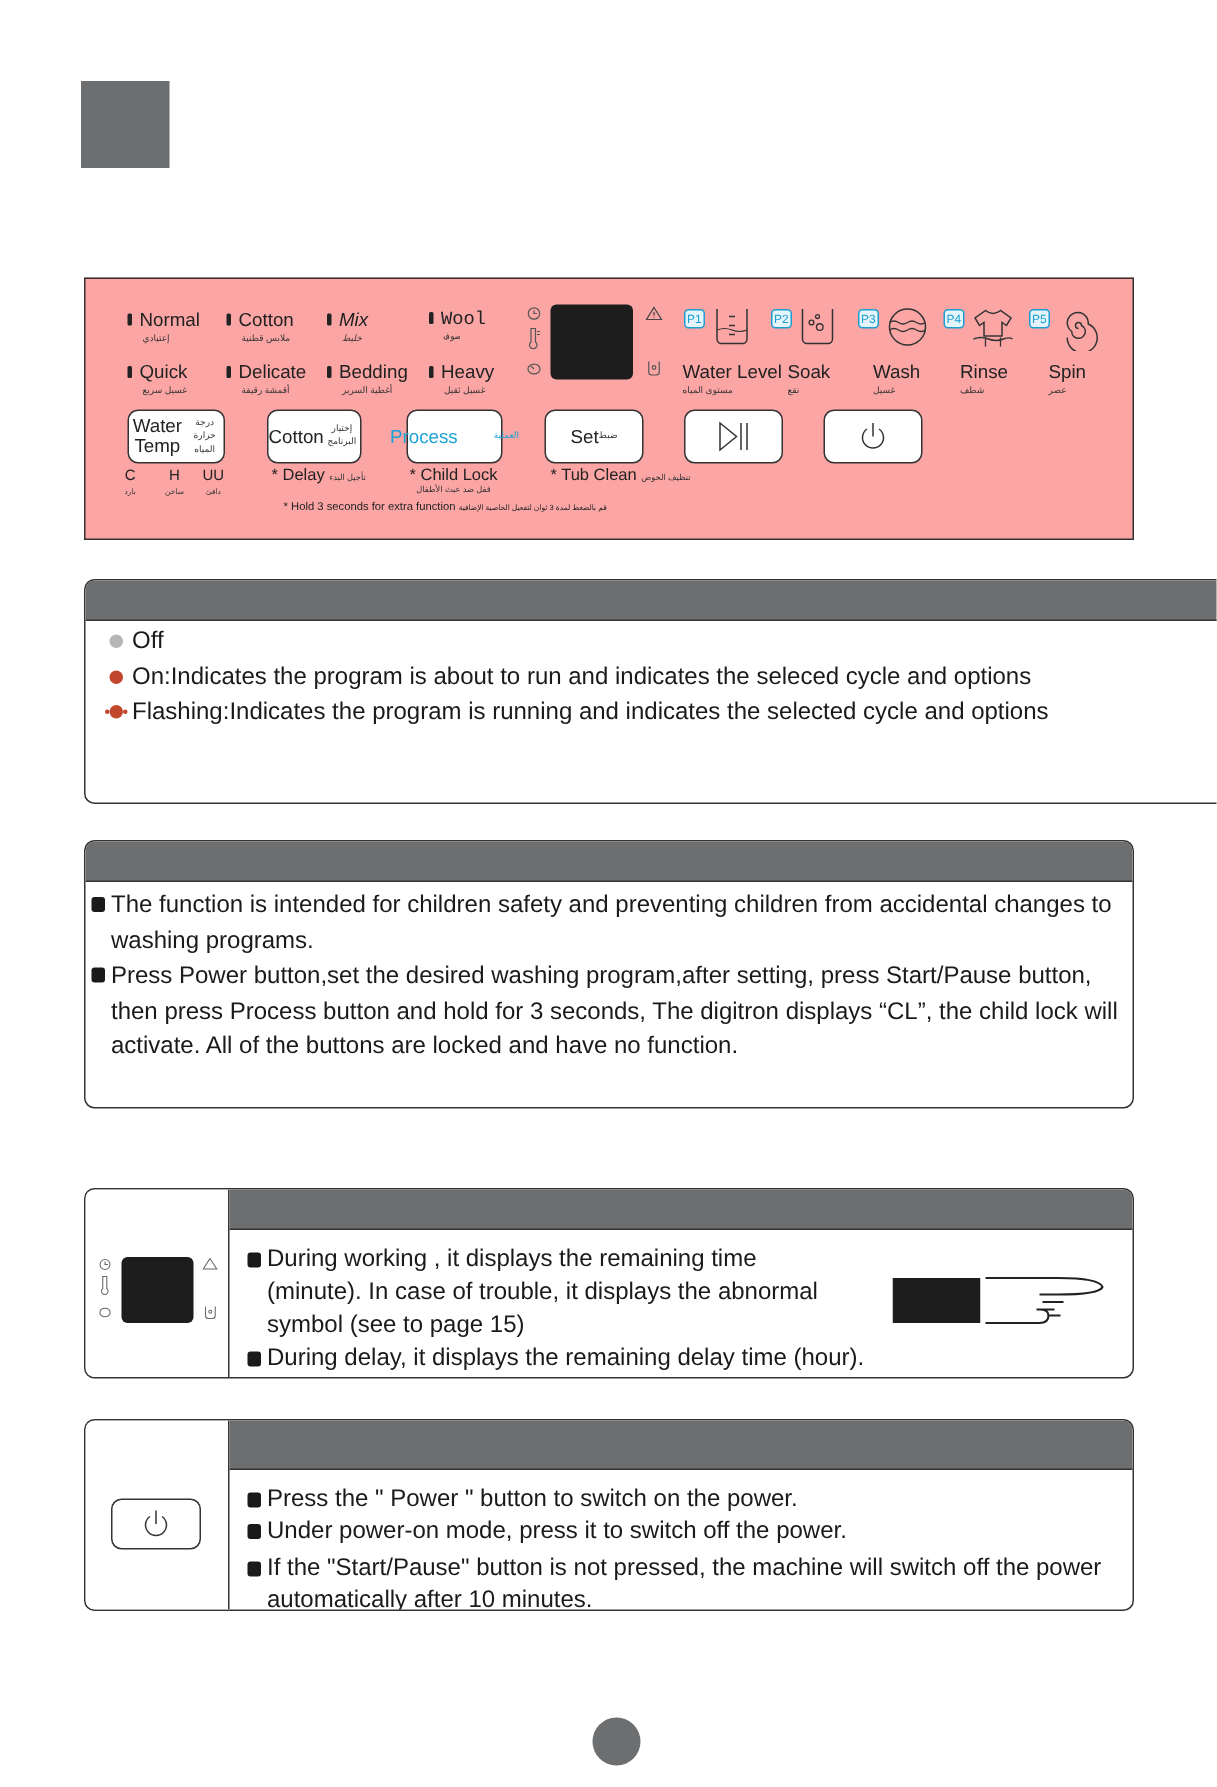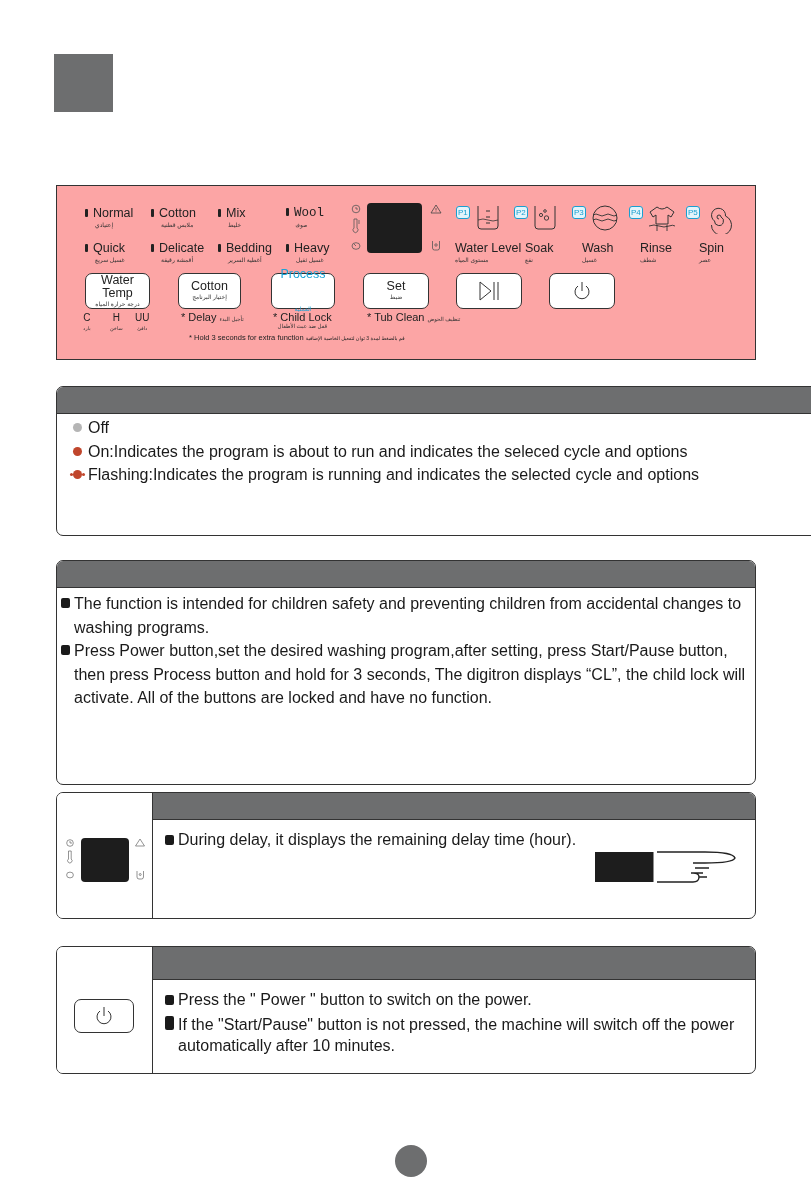--- a/index.html
+++ b/index.html
@@ -11,21 +11,21 @@
   
   .panel { position: absolute; left: 56px; top: 185px; width: 700px; height: 175px; border: 1.5px solid #333; background: #fca5a5; }
   .prog { position: absolute; font-size: 12.5px; color: #222; white-space: nowrap; }
   .prog .led { display: inline-block; width: 3px; height: 8px; background: #222; border-radius: 1px; margin-right: 5px; vertical-align: 0px; }
   .prog .ar { display: block; font-size: 6px; color: #333; margin-left: 10px; margin-top: 1px; }
   .display { position: absolute; background: #1d1d1d; border-radius: 4px; }
   .badge { position: absolute; font-size: 8px; color: #1a9fd0; border: 1px solid #1a9fd0; background: #e3f4fb; border-radius: 3px; padding: 0 1px; line-height: 11px; }
   .phase-label { position: absolute; font-size: 12.5px; color: #222; text-align: left; white-space: nowrap; }
   .phase-label .ar { display: block; font-size: 6px; color: #333; margin-top: 1px; }
   .phase-icon { position: absolute; }
-  .btn { position: absolute; height: 36px; border: 1.5px solid #333; border-radius: 7px; background: #fff; text-align: center; display: flex; flex-direction: column; align-items: center; justify-content: center; }
+  .btn { position: absolute; height: 36px; border: 1.5px solid #333; border-radius: 7px; background: #fff; text-align: center; display: flex; flex-direction: row; align-items: center; justify-content: center; }
   .btn .lbl { font-size: 12.5px; color: #222; line-height: 13px; }
   .btn .ar { font-size: 6px; color: #333; line-height: 9px; }
   .btn.accent .lbl, .btn.accent .ar { color: #1aa3d6; }
   .sub { position: absolute; font-size: 11px; color: #222; white-space: nowrap; }
   .sub .ar { font-size: 5.5px; color: #333; }
   .temp { position: absolute; font-size: 10px; color: #222; text-align: center; line-height: 10px; }
   .temp .ar { display: block; font-size: 5px; color: #333; }
   .holdnote { position: absolute; left: 188px; top: 332px; font-size: 7.5px; color: #222; white-space: nowrap; }
   .holdnote .ar { font-size: 5px; }
 
@@ -41,21 +41,21 @@
 </style>
 </head>
 <body>
 
 <div class="section-tab"></div>
 
 <div class="panel">
 
   <div class="prog" style="left:28px; top:20px;"><span class="led"></span><span>Normal</span><span class="ar">إعتيادي</span></div>
   <div class="prog" style="left:94px; top:20px;"><span class="led"></span><span>Cotton</span><span class="ar">ملابس قطنية</span></div>
-  <div class="prog" style="left:161px; top:20px;"><span class="led"></span><span>Mix</span><span class="ar">خليط</span></div>
+  <div class="prog" style="left:161px; top:20px;font-style:italic;"><span class="led"></span><span>Mix</span><span class="ar">خليط</span></div>
   <div class="prog" style="left:229px; top:20px;font-family:Liberation Mono, monospace;"><span class="led"></span><span>Wool</span><span class="ar">صوف</span></div>
 
   <div class="prog" style="left:28px; top:55px;"><span class="led"></span><span>Quick</span><span class="ar">غسيل سريع</span></div>
   <div class="prog" style="left:94px; top:55px;"><span class="led"></span><span>Delicate</span><span class="ar">أقمشة رقيقة</span></div>
   <div class="prog" style="left:161px; top:55px;"><span class="led"></span><span>Bedding</span><span class="ar">أغطية السرير</span></div>
   <div class="prog" style="left:229px; top:55px;"><span class="led"></span><span>Heavy</span><span class="ar">غسيل ثقيل</span></div>
 
   <svg style="position:absolute; left:293px; top:18px;" width="12" height="50">
     <g fill="none" stroke="#555" stroke-width="0.8">
         <circle cx="6" cy="5" r="3.8"></circle>
@@ -162,21 +162,21 @@
 
 <div class="box" style="left:56px; top:386px; width:804px; height:150px;">
   <div class="box-head"></div>
   <div class="body-text" style="padding:2px 40px 0 16px; line-height:23.5px;">
     <div class="item"><span class="dot" style="background:#b5b5b5;"></span><span>Off</span></div>
     <div class="item"><span class="dot" style="background:#c0462c;"></span><span>On:Indicates the program is about to run and indicates the seleced cycle and options</span></div>
     <div class="item"><span class="dot" style="background:#c0462c; box-shadow:-6px 0 0 -3px #c0462c, 6px 0 0 -3px #c0462c;"></span><span>Flashing:Indicates the program is running and indicates the selected cycle and options</span></div>
   </div>
 </div>
 
-<div class="box" style="left:56px; top:560px; width:700px; height:225px;">
+<div class="box" style="left:56px; top:560px; width:700px; height:179px;">
   <div class="box-head"></div>
   <div class="body-text" style="padding:4px 6px 0 2px; line-height:23.5px;">
     <div class="item"><span class="sq"></span><span>The function is intended for children safety and preventing children from accidental changes to washing programs.</span></div>
     <div class="item"><span class="sq"></span><span>Press Power button,set the desired washing program,after setting, press Start/Pause button, then press Process button and hold for 3 seconds, The digitron displays “CL”, the child lock will activate. All of the buttons are locked and have no function.</span></div>
   </div>
 </div>
 
 <div class="box" style="left:56px; top:792px; width:700px; height:127px;">
   <div style="position:absolute; left:0; top:0; width:96px; height:100%; border-right:1.5px solid #333; background:#fff;">
     <svg style="position:absolute; left:8px; top:45px;" width="12" height="44">
@@ -197,20 +197,21 @@
           <path d="M5 1 L9.5 8 H0.5 Z"></path>
         </g>
       <g fill="none" stroke="#666" stroke-width="0.7">
           <path d="M2 33 V39 a2 2 0 0 0 2 2 h2.5 a2 2 0 0 0 2 -2 V33"></path>
           <circle cx="5.2" cy="36.5" r="1"></circle>
         </g>
     </svg>
   </div>
   <div class="box-head" style="margin-left:96px;"></div>
   <div class="body-text" style="position:absolute; left:106px; top:36px; width:590px; line-height:22px;">
+    <div class="item" style="width:400px;"><span class="sq"></span><span>During working , it displays the remaining time (minute). In case of trouble, it displays the abnormal symbol (see to page 15)</span></div>
     <div class="item"><span class="sq"></span><span>During delay, it displays the remaining delay time (hour).</span></div>
   </div>
   <svg style="position:absolute; left:538px; top:56px;" width="150" height="40">
     <rect x="0" y="3" width="60" height="30" fill="#1d1d1d"></rect>
     <path d="M60 3 V33" stroke="#fff" stroke-width="3"></path>
     <path d="M62 3 H110 q28 0 30 6 q-2 5 -30 5 H98 M62 33 H98 q6 0 6 -5 q0 -4 -6 -4 H96 M104 28 H112 M100 19 H114 M96 24 H108" fill="none" stroke="#222" stroke-width="1.4"></path>
   </svg>
 </div>
 
 <div class="box" style="left:56px; top:946px; width:700px; height:128px;">
@@ -218,18 +219,18 @@
     <div class="btn" style="left:17px; top:52px; width:60px; height:34px;">
       <svg width="22" height="22">
           <path d="M7 6 a7 7 0 1 0 8 0" fill="none" stroke="#333" stroke-width="1"></path>
           <path d="M11 2 V11" stroke="#333" stroke-width="1"></path>
         </svg>
     </div>
   </div>
   <div class="box-head" style="margin-left:96px; height:33px;"></div>
   <div class="body-text" style="position:absolute; left:106px; top:42px; width:590px; line-height:21px;">
     <div class="item"><span class="sq"></span><span>Press the " Power " button to switch on the power.</span></div>
-    <div class="item"><span class="sq"></span></div>
+    <div class="item"><span class="sq"></span><span>Under power-on mode, press it to switch off the power.</span></div>
     <div class="item" style="margin-top:4px; padding-right:4px;"><span class="sq"></span><span>If the "Start/Pause" button is not pressed, the machine will switch off the power automatically after 10 minutes.</span></div>
   </div>
 </div>
 
 <div class="page-dot"></div>
 
 </body></html>

